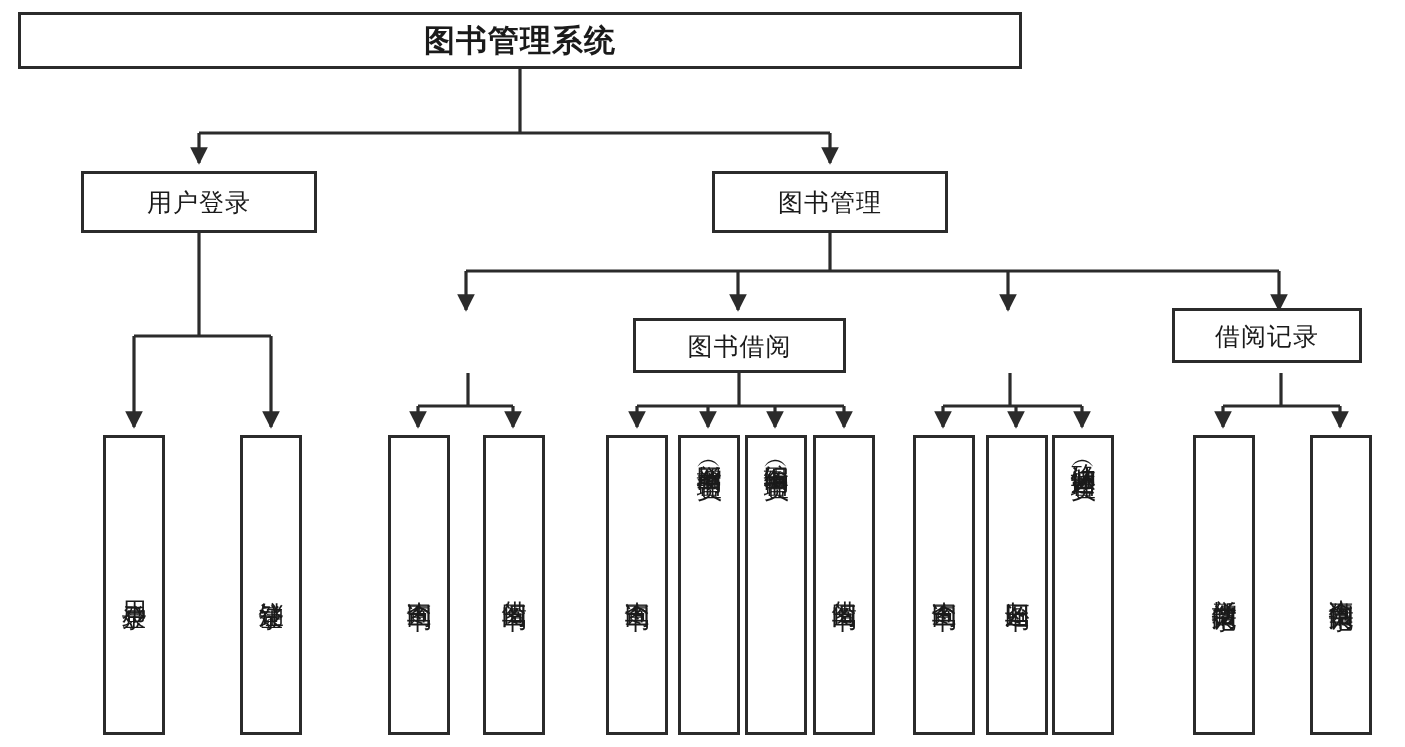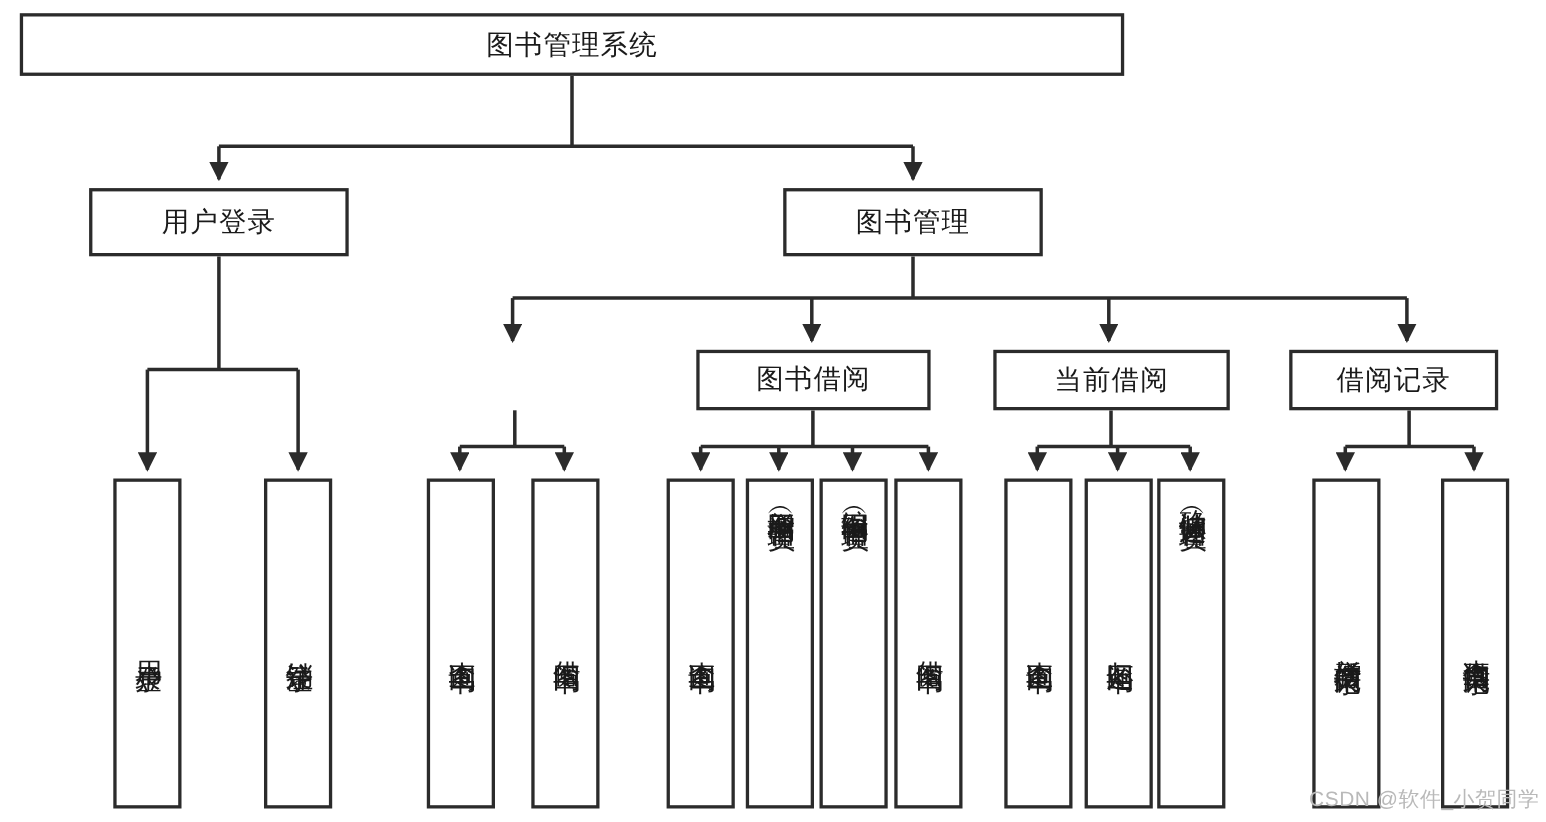--- a/index.html
+++ b/index.html
@@ -35,21 +35,22 @@
     justify-content: center;
     color: #1a1a1a;
   }
   .node.horiz {
     font-size: 25px;
     letter-spacing: 1px;
     line-height: 1.2;
     text-align: center;
   }
   .node.root {
-    font-size: 25px;
+    font-size: 31px;
+    font-weight: bold;
   }
   .node.leaf {
     font-size: 25px;
     line-height: 1.18;
     text-align: center;
     align-items: flex-start;
     padding-top: 6px;
   }
   .node.leaf .vtext {
     writing-mode: vertical-rl;
@@ -129,27 +130,24 @@
     <span>图书管理系统</span>
   </div>
 
   <div class="node horiz" style="left:81px; top:171px; width:236px; height:62px;">
     <span>用户登录</span>
   </div>
   <div class="node horiz" style="left:712px; top:171px; width:236px; height:62px;justify-content:center;">
     <span>图书管理</span>
   </div>
 
-  <div class="node horiz" style="left:633px; top:318px; width:213px; height:55px;font-family:Liberation Serif, serif;">
+  <div class="node horiz" style="left:633px; top:318px; width:213px; height:55px;">
     <span>图书借阅</span>
   </div>
-  <div class="node horiz" style="left:903px; top:318px; width:215px; height:55px;">
-    <span>当前借阅</span>
-  </div>
-  <div class="node horiz" style="left:1172px; top:318px; width:190px; height:55px;justify-content:center;">
+  <div class="node horiz" style="left:1172px; top:308px; width:190px; height:55px;justify-content:center;">
     <span>借阅记录</span>
   </div>
 
   <div class="node leaf centered" style="left:103px; top:435px; width:62px; height:300px;">
     <span class="vtext">用户登录</span>
   </div>
   <div class="node leaf centered" style="left:240px; top:435px; width:62px; height:300px;">
     <span class="vtext">注销登录</span>
   </div>
   <div class="node leaf centered" style="left:388px; top:435px; width:62px; height:300px;">
@@ -179,15 +177,14 @@
   <div class="node leaf" style="left:1052px; top:435px; width:62px; height:300px;">
     <span class="vtext">确认归还（管理员）</span>
   </div>
   <div class="node leaf centered" style="left:1193px; top:435px; width:62px; height:300px;">
     <span class="vtext">新增借阅记录</span>
   </div>
   <div class="node leaf centered" style="left:1310px; top:435px; width:62px; height:300px;">
     <span class="vtext">查询借阅记录</span>
   </div>
 
-  <div class="watermark" style="left:1190px; top:714px;">CSDN @软件_小贺同学</div>
 
 </div>
 
 </body></html>

